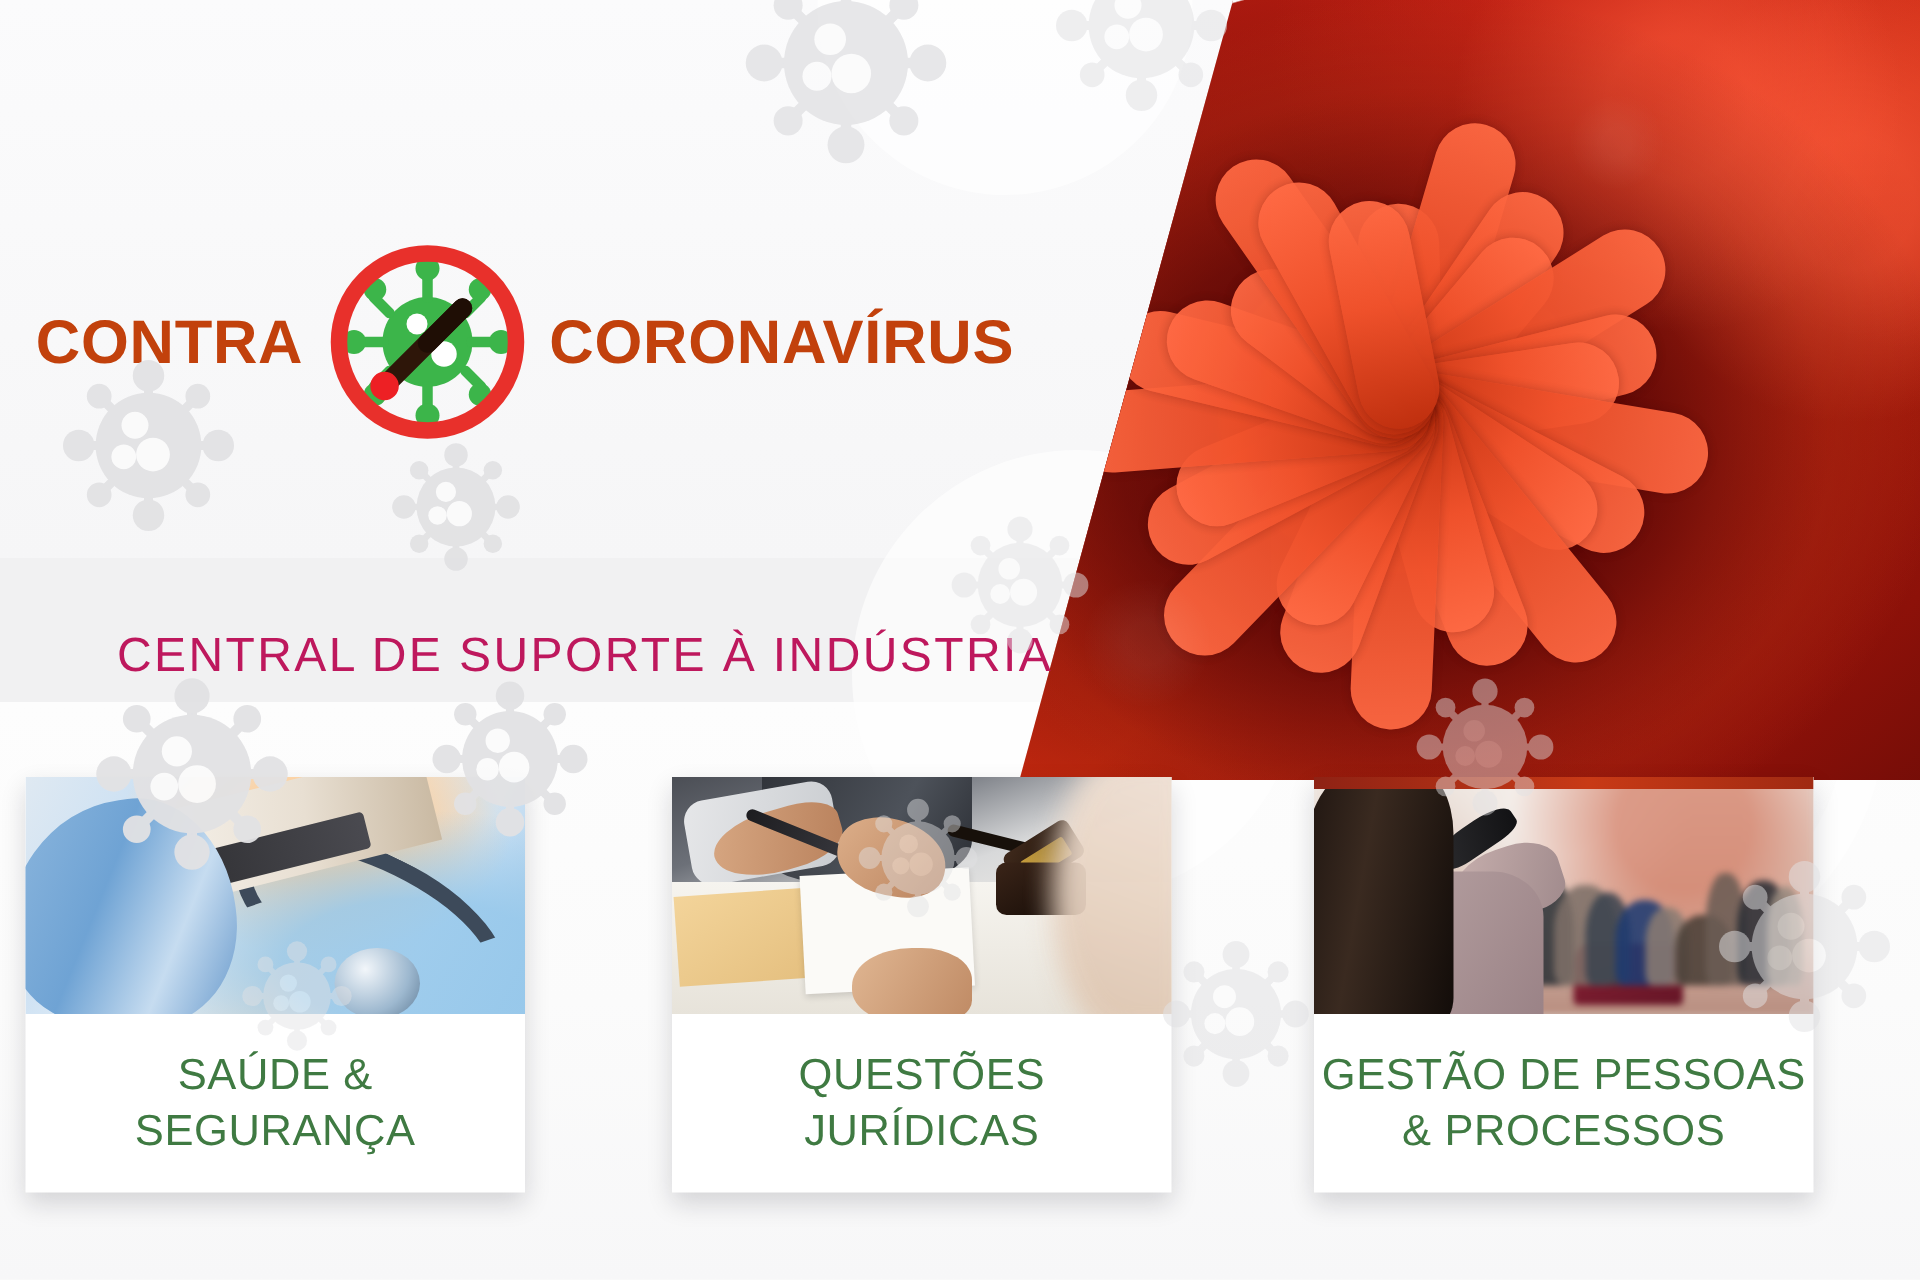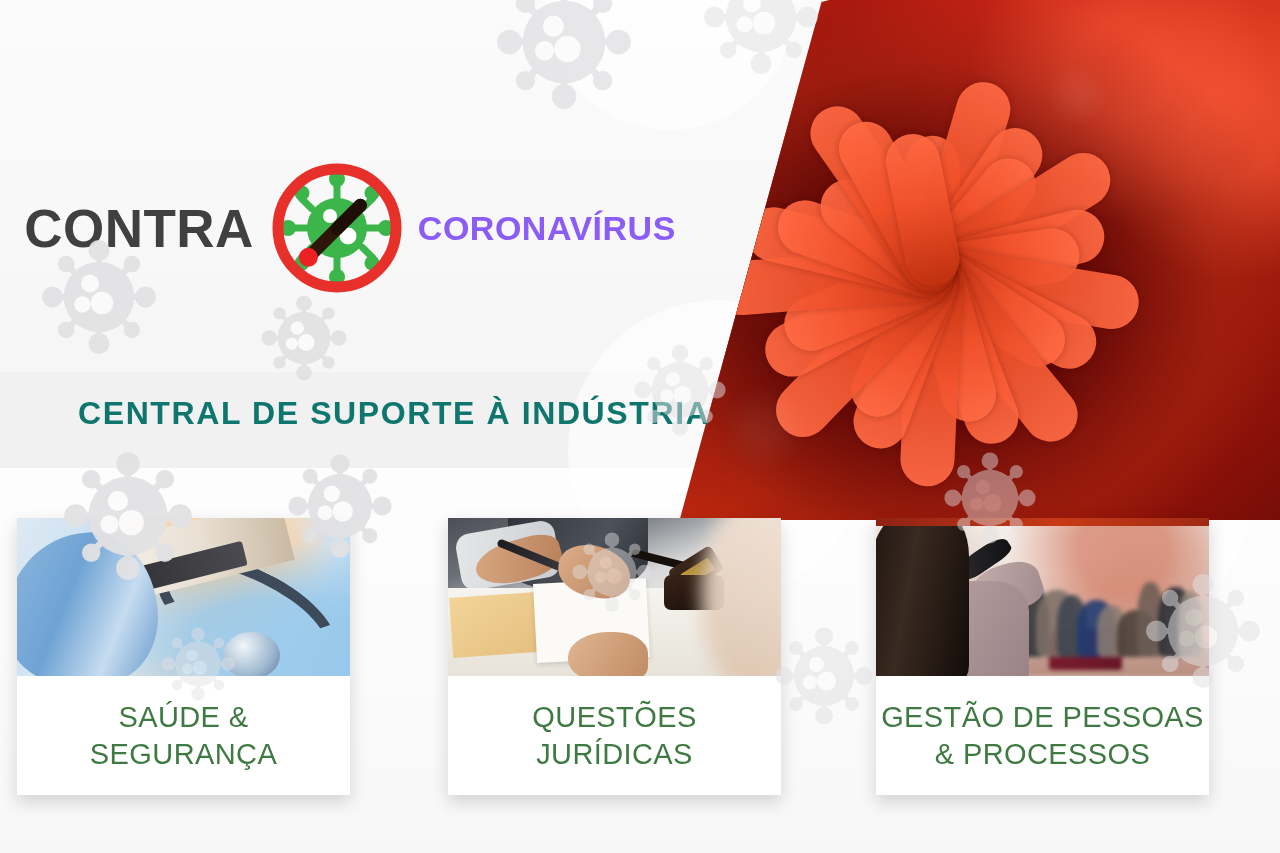--- a/index.html
+++ b/index.html
@@ -70,28 +70,28 @@
   }
 
   
   .vwm{position:absolute;color:#e2e2e4;}
   .vwm svg{display:block;width:100%;height:100%;}
 
   
   .logo-row{position:absolute;left:0;top:168px;width:700px;height:120px;
     display:flex;align-items:center;justify-content:center;gap:0;}
   .logo-word{font-weight:700;letter-spacing:.5px;line-height:1;}
-  .logo-word.left{font-size:53px;color:#404040;margin-right:16px;}
-  .logo-word.right{font-size:34px;color:#8b5cf6;margin-left:14px;}
+  .logo-word.left{font-size:41px;color:#c2410c;margin-right:16px;}
+  .logo-word.right{font-size:41px;color:#c2410c;margin-left:14px;}
   .logo-mark{width:134px;height:152px;position:relative;flex:0 0 auto;}
 
   
-  .headline{position:absolute;left:78px;top:395px;
-    font-size:32px;font-weight:700;letter-spacing:1.6px;
-    color:#0f766e;white-space:nowrap;}
+  .headline{position:absolute;left:78px;top:418px;
+    font-size:32px;font-weight:400;letter-spacing:1.6px;
+    color:#be185d;white-space:nowrap;}
 
   
   .cards{position:absolute;left:0;top:518px;width:1280px;height:282px;}
   .card{position:absolute;top:0;width:333px;height:277px;background:#ffffff;
     box-shadow:0 7px 16px rgba(20,20,30,.16);overflow:hidden;}
   .card.c1{left:17px;}
   .card.c2{left:448px;}
   .card.c3{left:876px;}
   .card .thumb{position:absolute;left:0;top:0;width:100%;height:158px;overflow:hidden;}
   .card .cap{position:absolute;left:0;top:158px;width:100%;height:119px;

